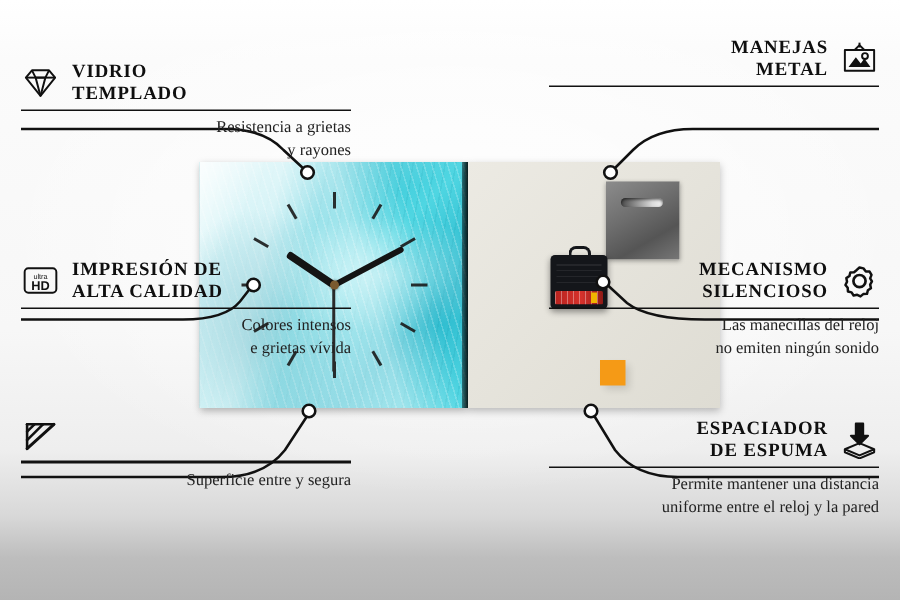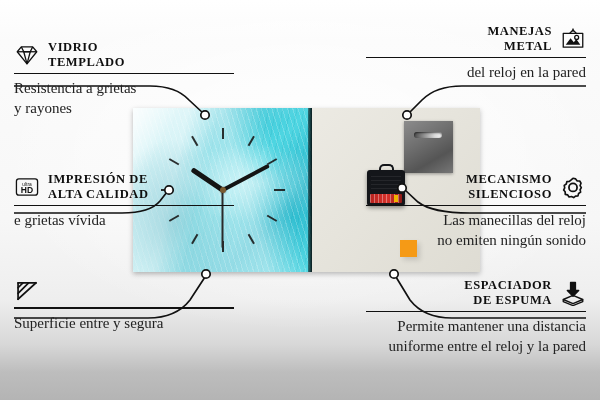--- a/index.html
+++ b/index.html
@@ -87,21 +87,21 @@
   .mech .batt:after{ content:""; position:absolute; right:4px; top:1px; width:4px; height:7px; background:#f0b400; }
   .foam { position:absolute; left:88px; top:132px; width:17px; height:17px;
     background:#f59a16; box-shadow:3px 3px 5px rgba(0,0,0,.13); }
 
   
   .callout { position:absolute; width:220px; }
   .callout .head { display:flex; align-items:center; gap:8px; }
   .callout .title { font-size:12.5px; letter-spacing:.6px; color:#0f0f0f;
      line-height:1.18; font-weight:bold; text-transform:uppercase; }
   .callout .rule { height:1.6px; background:#111; margin:3px 0 4px; }
-  .callout .desc { font-size:15px; color:#222; line-height:1.35; }
+  .callout .desc { font-size:11px; color:#222; line-height:1.35;text-align:right; }
   .ico { width:26px; height:26px; flex:0 0 26px; display:block; }
 
   .c-left  { text-align:left; }
   .c-left .head { justify-content:flex-start; }
   .c-right { text-align:right; }
   .c-right .head { justify-content:flex-end; }
 
   .cA { left:14px;  top:40px;  }
   .cB { left:14px;  top:172px; }
   .cC { left:14px;  top:278px; }
@@ -234,20 +234,21 @@
         <text x="16" y="14.5" text-anchor="middle" font-family="Liberation Sans, sans-serif" font-size="6" fill="#111">ultra</text>
         <text x="16" y="23.5" text-anchor="middle" font-family="Liberation Sans, sans-serif" font-size="10.5" font-weight="bold" fill="#111">HD</text>
       </svg>
       <div class="title">
         <div>IMPRESIÓN DE</div>
         <div>ALTA CALIDAD</div>
       </div>
     </div>
     <div class="rule"></div>
     <div class="desc">
+      <div>Colores intensos</div>
       <div>e grietas vívida</div>
     </div>
   </div>
 
   <div class="callout c-left cC">
     <div class="head">
       <svg class="ico" viewBox="0 0 32 32">
         <g stroke="#111" stroke-width="2.1" fill="none" stroke-linecap="round">
           <path d="M5 6 L27 6"></path>
             <path d="M5 6 L5 26"></path>
@@ -274,21 +275,20 @@
           <path d="M16 3 L16 7"></path>
           <path d="M12 9 L16 5 L20 9"></path>
           <rect x="4" y="9" width="24" height="17"></rect>
           <path d="M7 23 L13 15 L17 20 L20 16 L25 23 Z" fill="#111" stroke="none"></path>
           <circle cx="20.5" cy="14" r="2.4"></circle>
         </g>
       </svg>
     </div>
     <div class="rule"></div>
     <div class="desc">
-      <div>del reloj en la pared</div>
     </div>
   </div>
 
   <div class="callout c-right cE">
     <div class="head">
       <div class="title">
         <div>MECANISMO</div>
         <div>SILENCIOSO</div>
       </div>
       <svg class="ico" viewBox="0 0 32 32">

